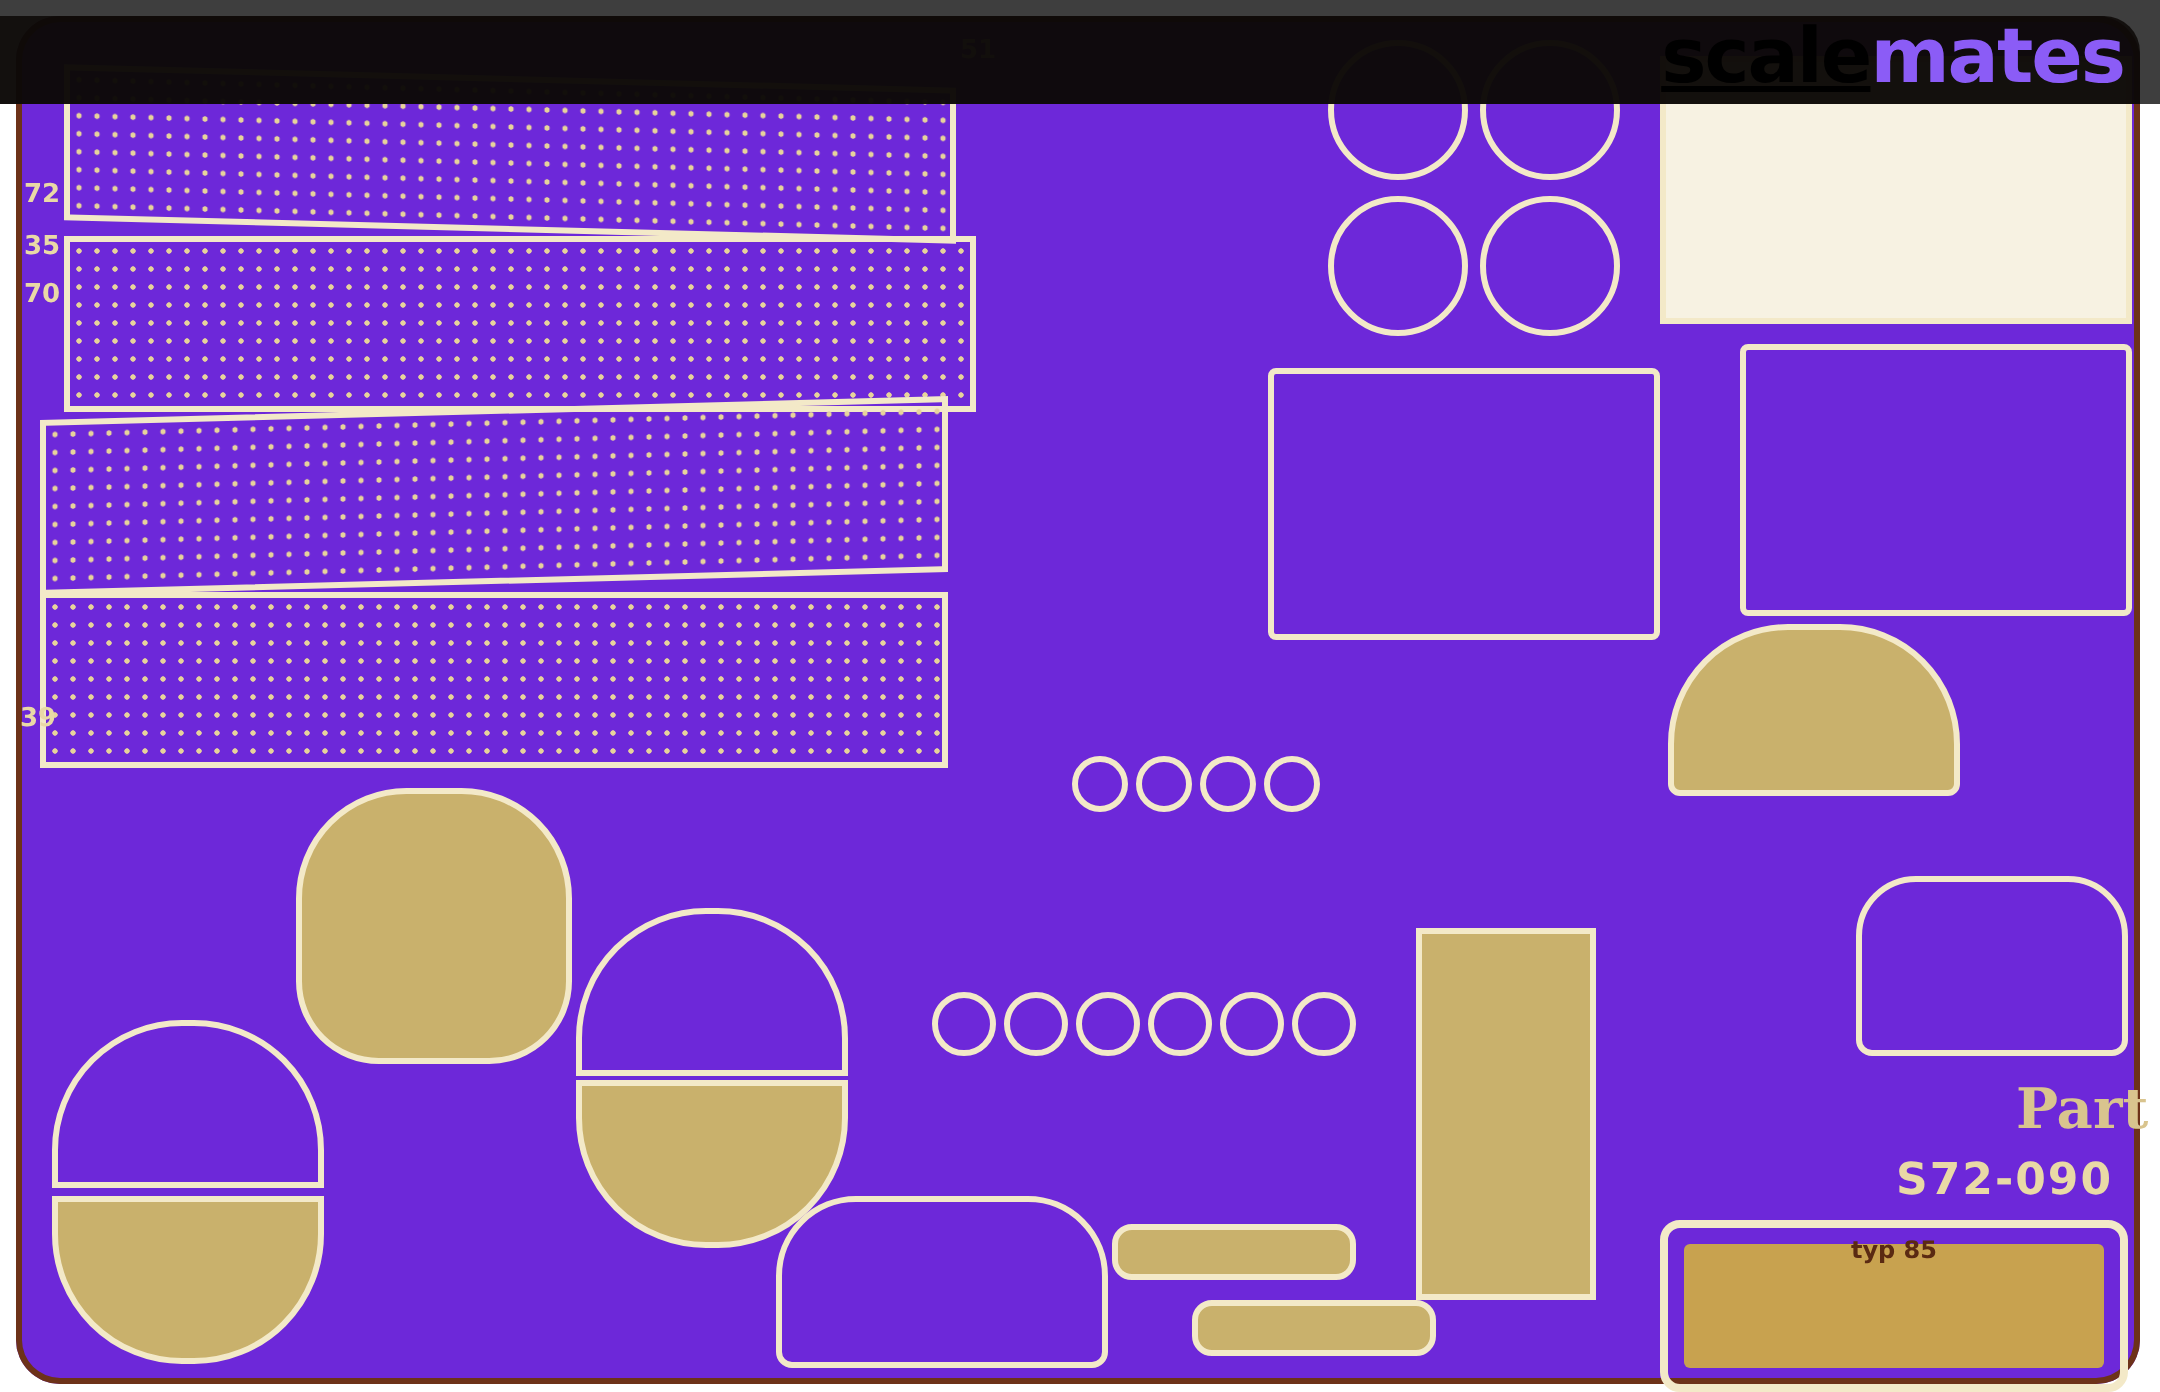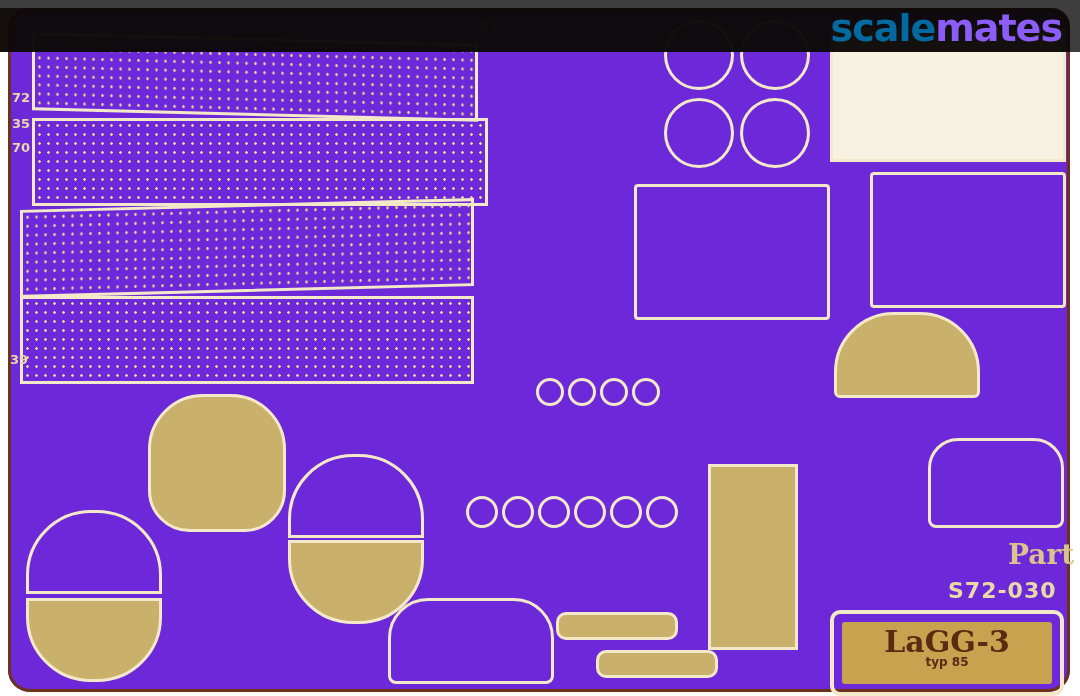--- a/index.html
+++ b/index.html
@@ -1,21 +1,21 @@
 <!DOCTYPE html>
 <html><head>
 <meta charset="utf-8">
 <style>
   html,body{margin:0;padding:0;background:#fff;}
   body{width:1080px;height:696px;position:relative;overflow:hidden;font-family:"DejaVu Sans",sans-serif;}
   .fret{position:absolute;left:8px;top:8px;width:1062px;height:684px;background:#6d28d9;border-radius:22px;box-shadow:inset 0 0 0 3px #6d3219;}
   .topbar{position:absolute;left:0;top:0;width:1080px;height:52px;background:rgba(20,20,20,0.82);}
   .topbar-inner{position:absolute;left:0;top:8px;width:1070px;height:44px;background:rgba(12,8,6,0.85);border-radius:0 18px 0 0;}
   .logo{position:absolute;right:18px;top:6px;font-family:"DejaVu Sans",sans-serif;font-weight:bold;font-size:38px;letter-spacing:-1px;}
-  .logo .a{color:#0369a1;}
+  .logo .a{color:#000000;text-decoration:underline;}
   .logo .b{color:#8b5cf6;}
   .part{position:absolute;border:3px solid #f3e9c8;background:transparent;}
   .num{position:absolute;color:#e9d9a6;font-weight:bold;font-size:13px;}
   .dot-grid{background-image:radial-gradient(circle,#e7d39b 1.2px,transparent 1.5px);background-size:9px 9px;}
   .nameplate{position:absolute;left:822px;top:602px;width:226px;height:78px;border:4px solid #f3e9c8;border-radius:10px;}
   .nameplate-inner{position:absolute;left:8px;top:8px;right:8px;bottom:8px;background:#c8a24f;border-radius:3px;text-align:center;}
   .np-title{display:block;font-family:"DejaVu Serif",serif;font-weight:bold;font-size:30px;color:#5a2a12;margin-top:2px;}
   .np-sub{display:block;font-size:12px;font-weight:bold;color:#5a2a12;margin-top:-4px;}
   .code{position:absolute;left:940px;top:570px;font-size:22px;font-weight:bold;color:#e9d9a6;letter-spacing:1px;}
   .brand{position:absolute;left:1000px;top:530px;font-family:"DejaVu Serif",serif;font-size:28px;font-weight:bold;color:#d9c48e;}
@@ -63,24 +63,23 @@
   <div class="part" style="left:592px;top:370px;width:22px;height:22px;border-radius:50%;"></div>
   <div class="part" style="left:624px;top:370px;width:22px;height:22px;border-radius:50%;"></div>
 
   <span class="num" style="left:4px;top:82px;">72</span>
   <span class="num" style="left:4px;top:108px;">35</span>
   <span class="num" style="left:4px;top:132px;text-align:center;">70</span>
   <span class="num" style="left:2px;top:344px;">39</span>
   <span class="num" style="left:472px;top:10px;">51</span>
 
   <div class="brand">Part</div>
-  <div class="code">S72-030</div>
+  <div class="code">S72-090</div>
   <div class="nameplate">
     <div class="nameplate-inner">
-      <span class="np-title">LaGG-3</span>
       <span class="np-sub">typ 85</span>
     </div>
   </div>
 </div>
 
 <div class="topbar">
   <div class="topbar-inner"></div>
   <div class="logo"><span class="a">scale</span><span class="b">mates</span></div>
 </div>
 

